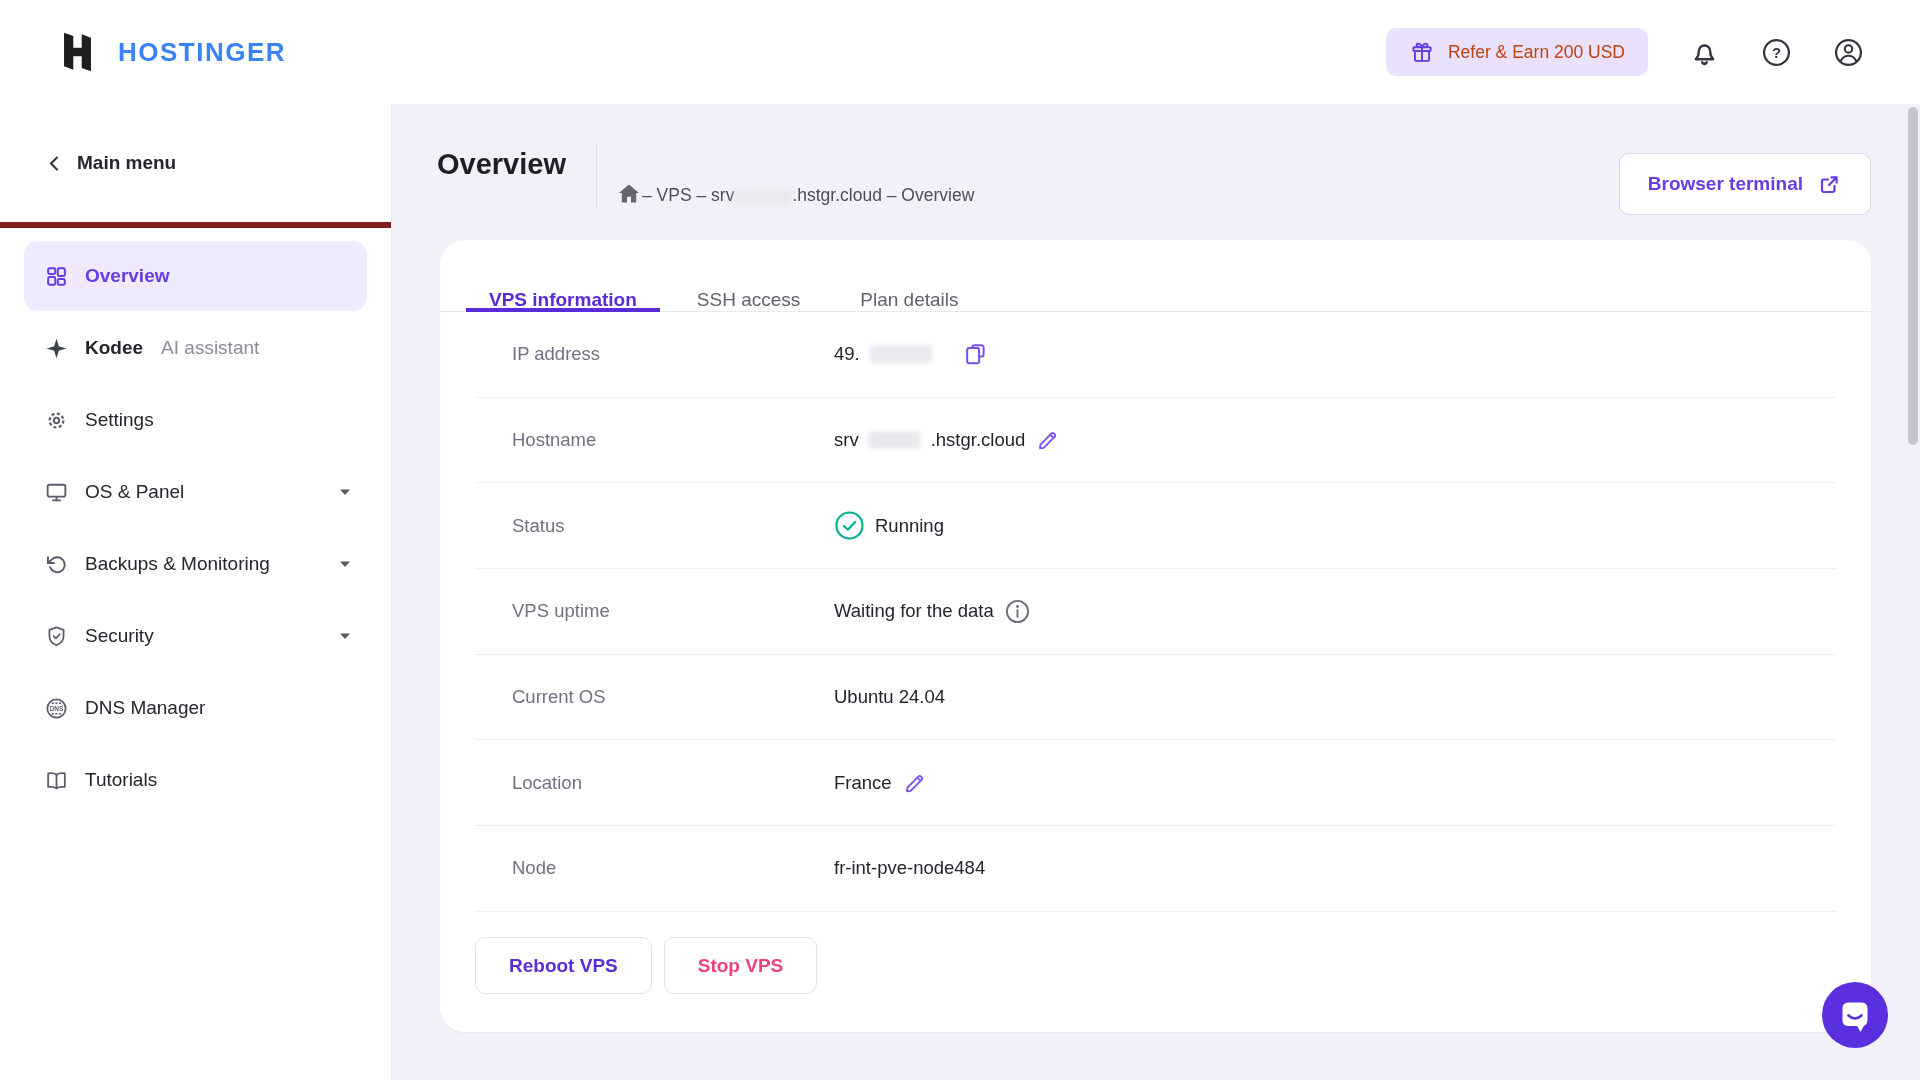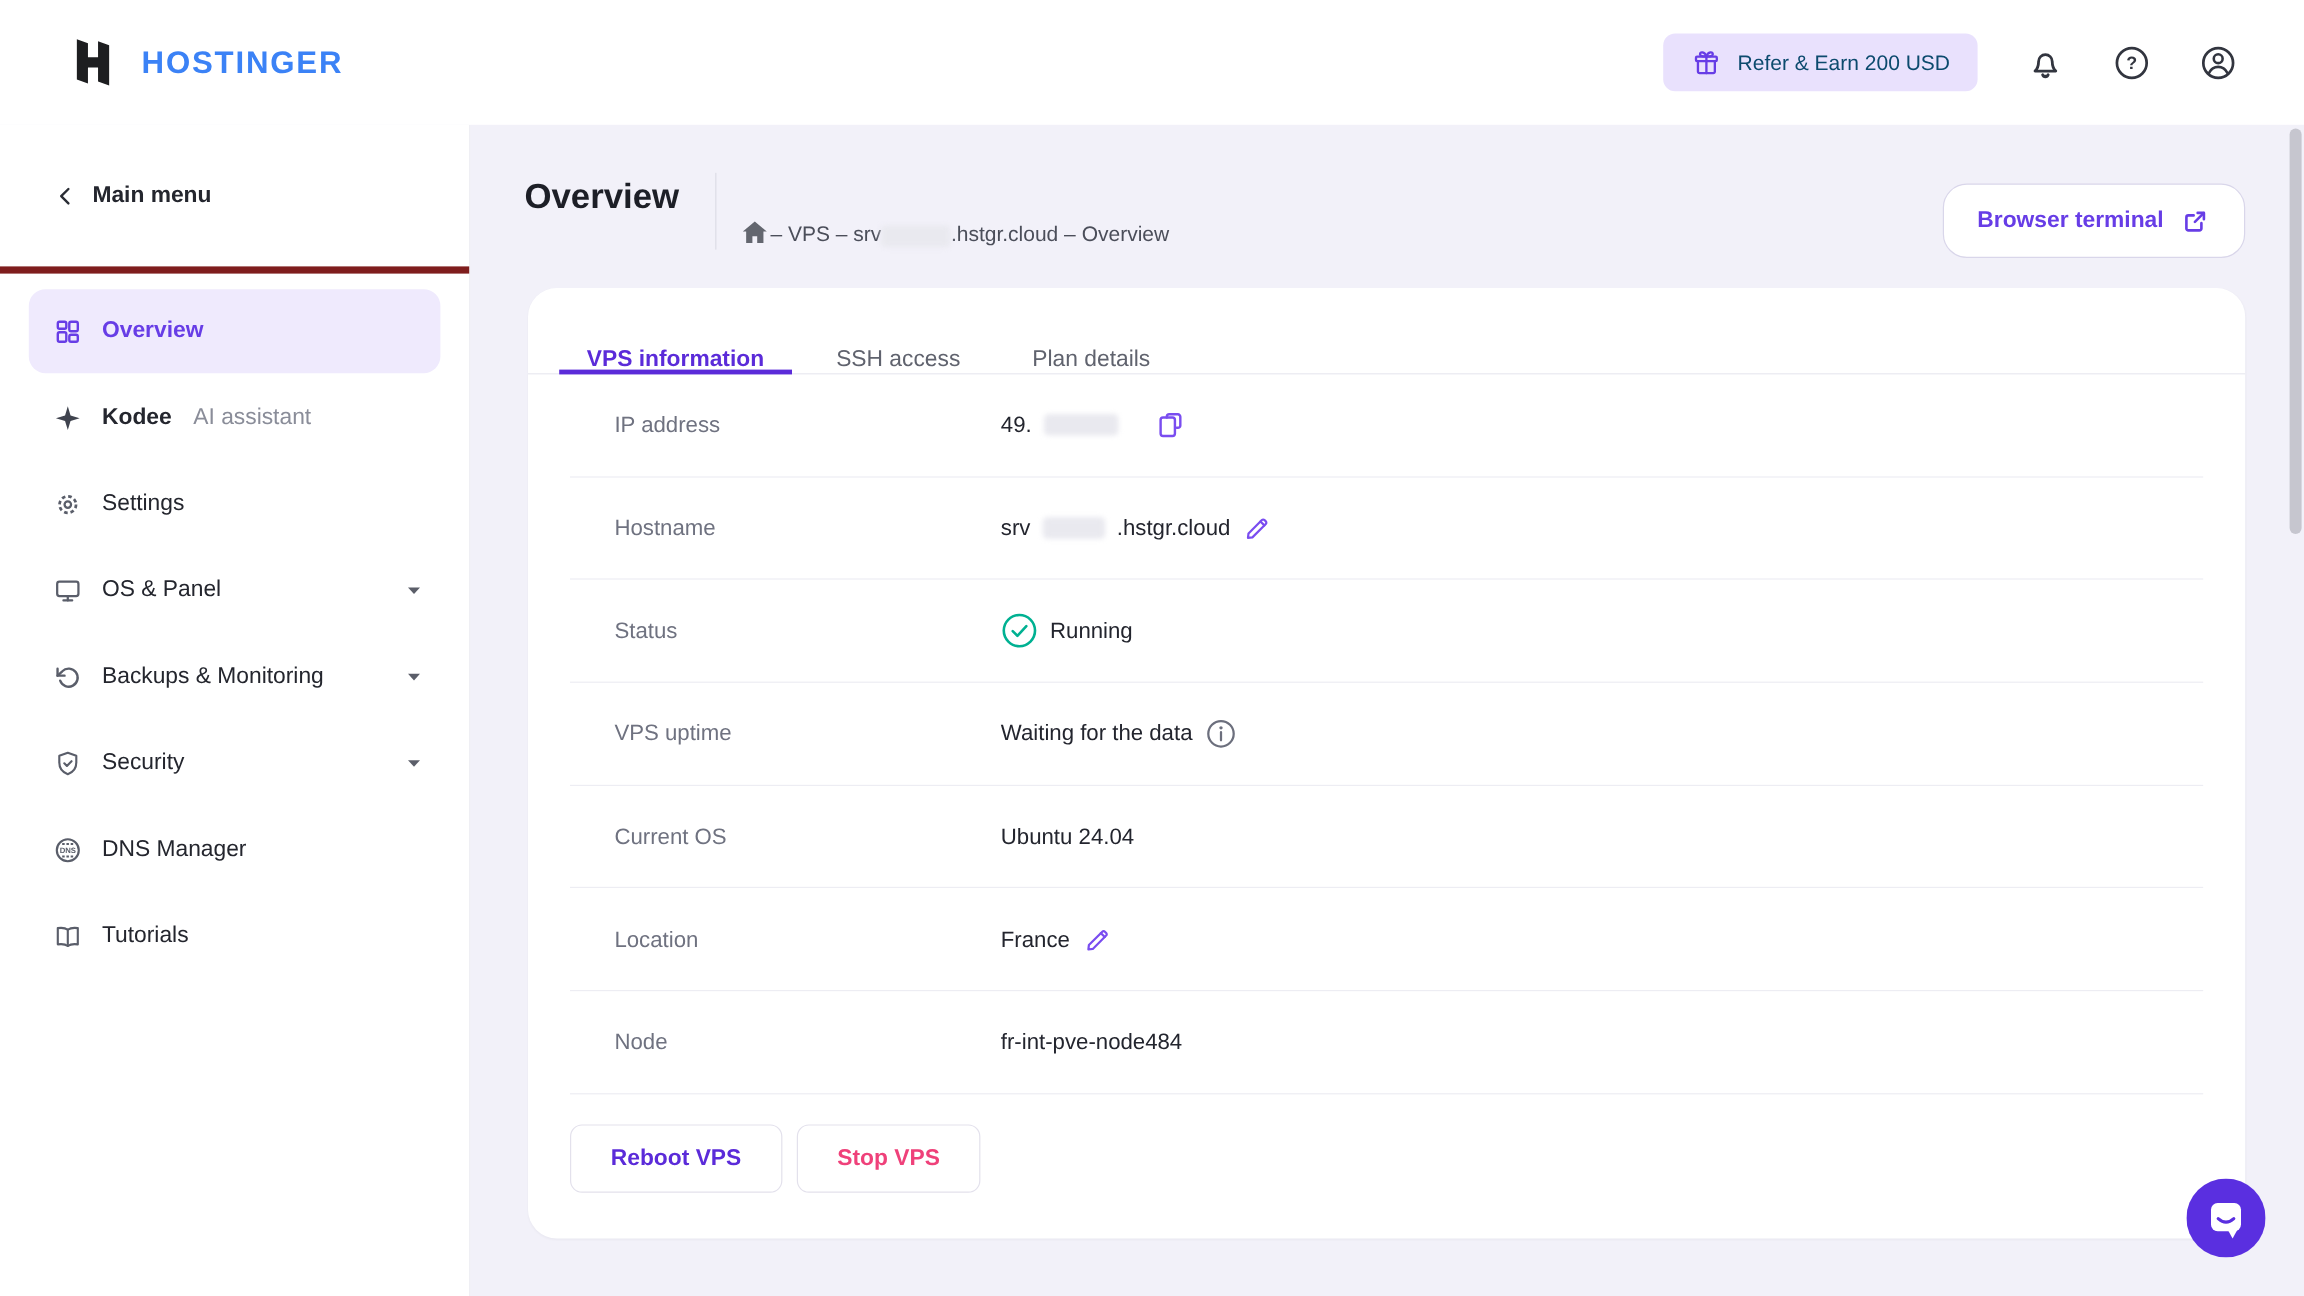--- a/index.html
+++ b/index.html
@@ -13,21 +13,21 @@
   svg { display:block; }
 
   
   .topbar { position:absolute; left:0; top:0; width:1920px; height:104px; background:#fff; z-index:5; }
   .logo { position:absolute; left:59px; top:0; height:104px; display:flex; align-items:center; gap:22px; cursor:pointer; }
   .logo-word { font-size:26px; font-weight:700; letter-spacing:1.5px; color:#3b82f6; }
   .top-right { position:absolute; right:56px; top:0; height:104px; display:flex; align-items:center; gap:41px; }
   .refer-pill {
     display:flex; align-items:center; gap:13px; height:48px; padding:0 23px;
     background:#e9e1fd; border:none; border-radius:10px; cursor:pointer;
-    color:#0c4a6e; font-size:17.5px; font-weight:500; font-family:inherit;
+    color:#c2410c; font-size:17.5px; font-weight:500; font-family:inherit;
   }
   .icon-btn { background:none; border:none; cursor:pointer; padding:0; }
 
   
   .sidebar { position:absolute; left:0; top:104px; width:392px; bottom:0; background:#fff; border-right:1px solid #ebebf2; }
   .back-row { display:flex; align-items:center; gap:15px; height:124px; padding:0 0 0 46px; cursor:pointer; border-bottom:6px solid #7f1d1d; }
   .back-label { font-size:19px; font-weight:600; color:#24262e; }
   .nav { padding-top:13px; }
   .nav-item {
     display:flex; align-items:center; gap:16px; height:70px; margin:0 24px 2px 24px;
@@ -42,21 +42,21 @@
   .main { position:absolute; left:392px; top:104px; right:0; bottom:0; background:#f2f1f9; }
   .page-title { position:absolute; left:45px; top:44px; font-size:29px; font-weight:700; color:#1d1f27; }
   .crumb-divider { position:absolute; left:204px; top:40px; width:1px; height:64px; background:#dcdce6; }
   .breadcrumb { position:absolute; left:224px; top:62px; height:40px; display:flex; align-items:flex-end; gap:0;
     font-size:17.5px; color:#4b4e5a; }
   .redacted { display:inline-block; height:18px; border-radius:4px; background:#e9e9ef; filter:blur(2px); }
   .w-bc { width:58px; } .w-ip { width:62px; } .w-host { width:52px; }
   .terminal-btn {
     position:absolute; right:49px; top:49px; height:62px; padding:0 28px;
     display:flex; align-items:center; gap:14px; background:#fff;
-    border:1px solid #d9d6ea; border-radius:20px; cursor:pointer; font-family:inherit;
+    border:1px solid #d9d6ea; border-radius:10px; cursor:pointer; font-family:inherit;
     color:#673de6; font-size:19px; font-weight:700;
   }
 
   
   .card { position:absolute; left:48px; top:136px; width:1431px; height:792px; background:#fff;
     border-radius:24px; box-shadow:0 1px 2px rgba(28,30,60,.04); }
   .tabs { display:flex; align-items:flex-end; height:72px; padding-left:26px; gap:14px; border-bottom:1px solid #e9e9f0; }
   .tab { position:relative; display:flex; align-items:center; padding:0 23px; font-size:19px; font-weight:500; color:#60636e; cursor:pointer; }
   .tab.active { color:#5b2bd9; font-weight:700; }
   .tab.active::after { content:""; position:absolute; left:0; right:0; bottom:-1px; height:4px; background:#5b2bd9; }

